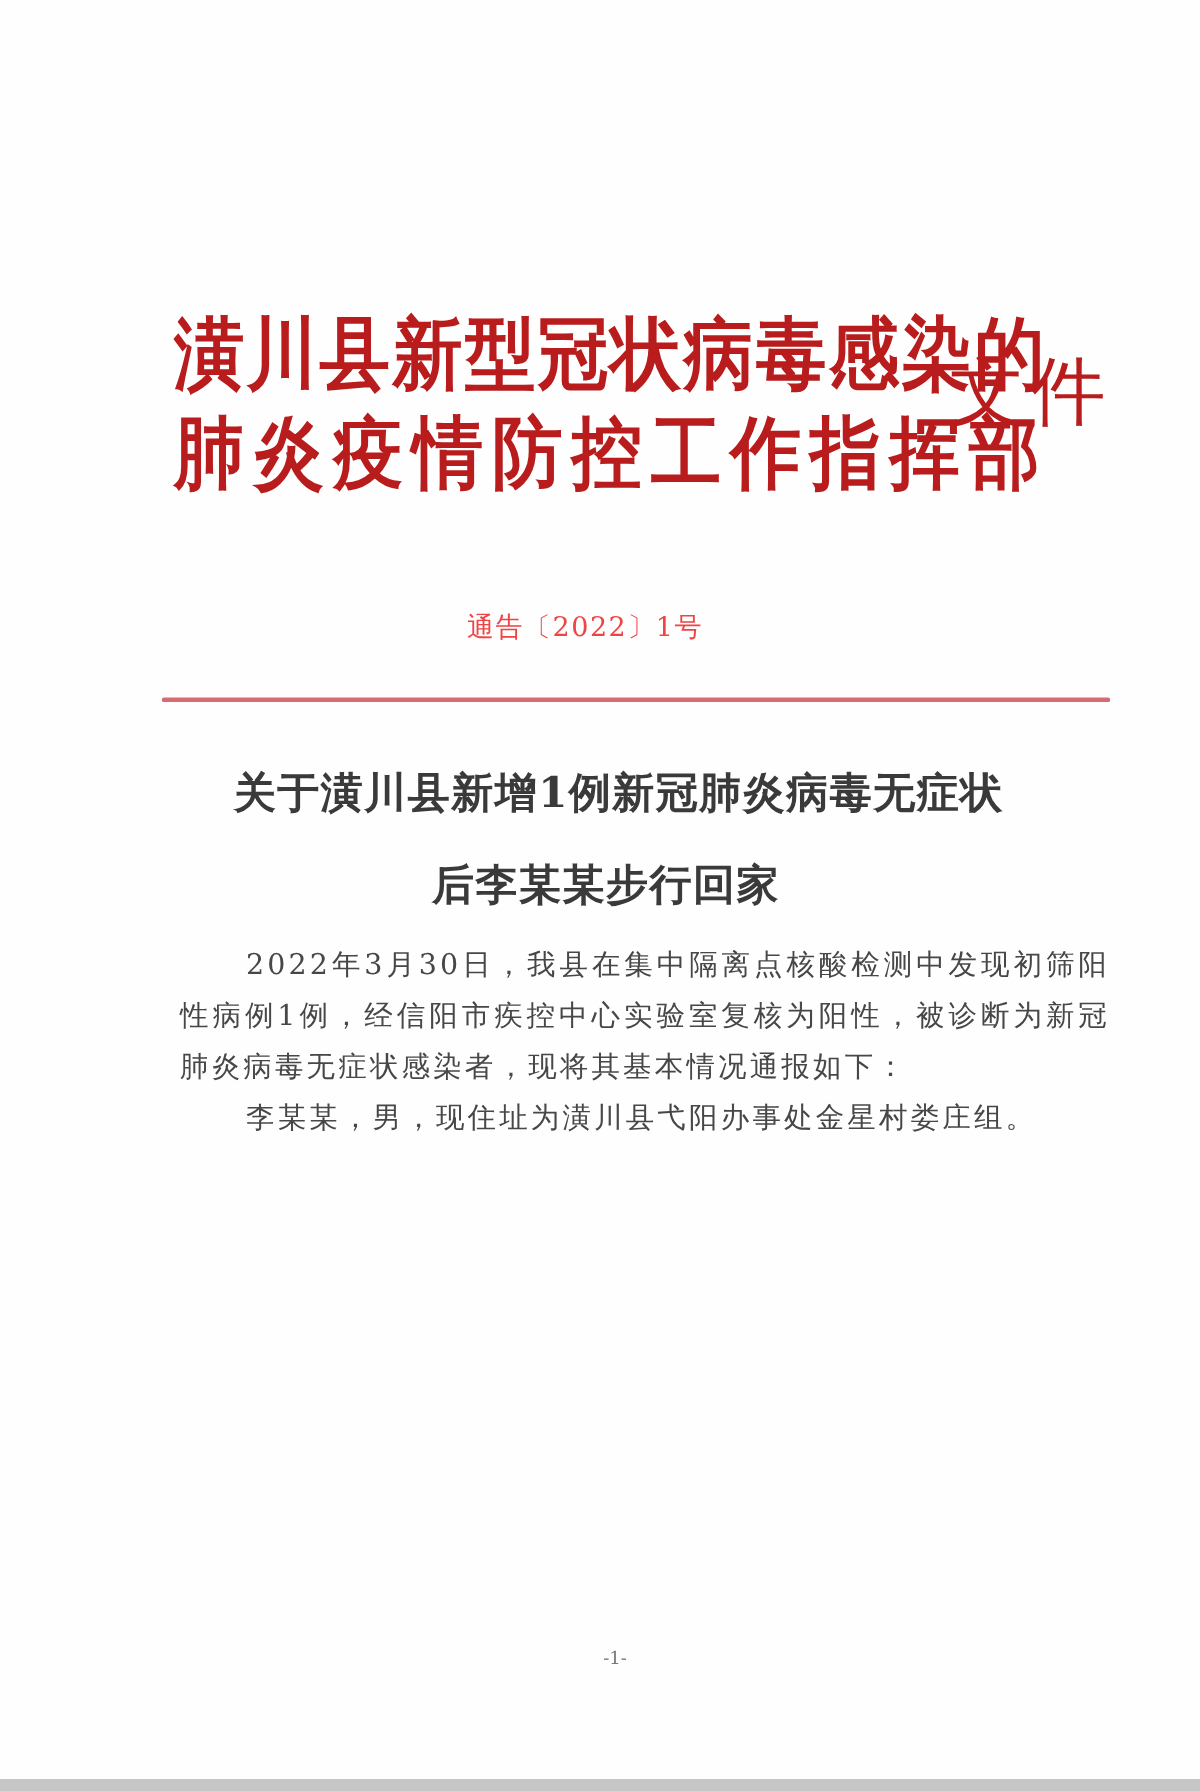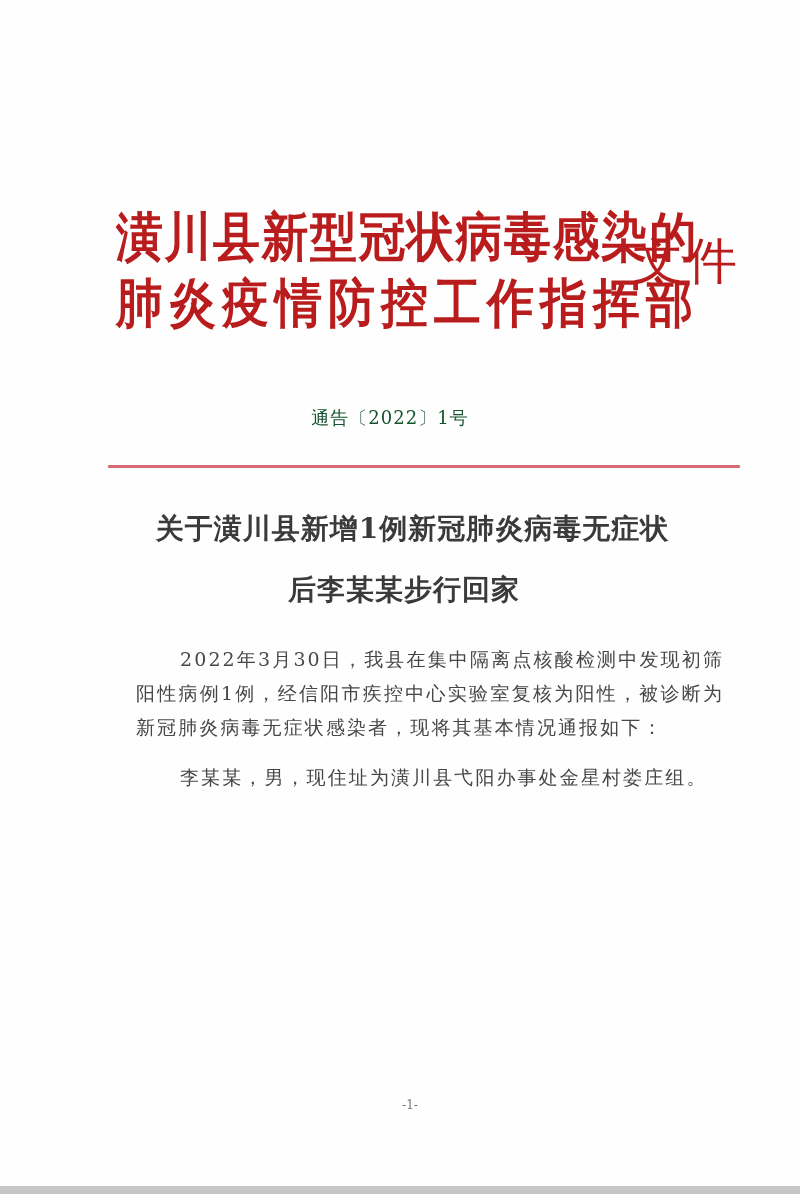--- a/index.html
+++ b/index.html
@@ -66,21 +66,21 @@
       white-space: nowrap;
       line-height: 90px;
     }
     .doc-number {
       position: absolute;
       left: 0; width: 756px;
       top: 406px;
       text-align: center;
       font-size: 18px;
       letter-spacing: 1px;
-      color: #14532d;
+      color: #ef4444;
       padding-left: 24px;
       box-sizing: border-box;
     }
     .red-rule {
       position: absolute;
       left: 108px;
       top: 465px;
       width: 632px;
       height: 3px;
       background: #d86a72;
@@ -102,21 +102,21 @@
     .body {
       position: absolute;
       left: 120px;
       top: 626px;
       width: 620px;
       font-size: 19px;
       line-height: 34px;
       color: #474747;
     }
     .para {
-      margin: 16px;
+      margin: 0;
       text-indent: 44px;
       letter-spacing: 2.1px;
       text-align: justify;
     }
     .page-num {
       position: absolute;
       left: 0;
       width: 800px;
       top: 1098px;
       text-align: center;

